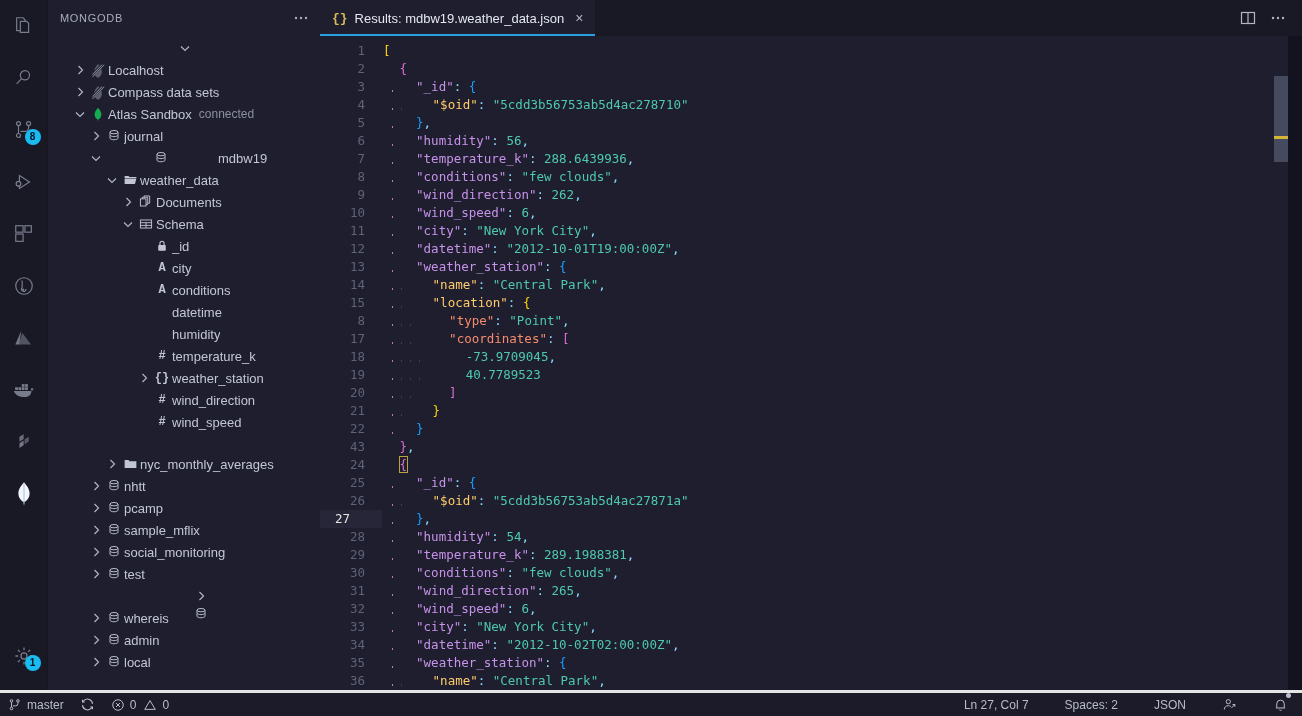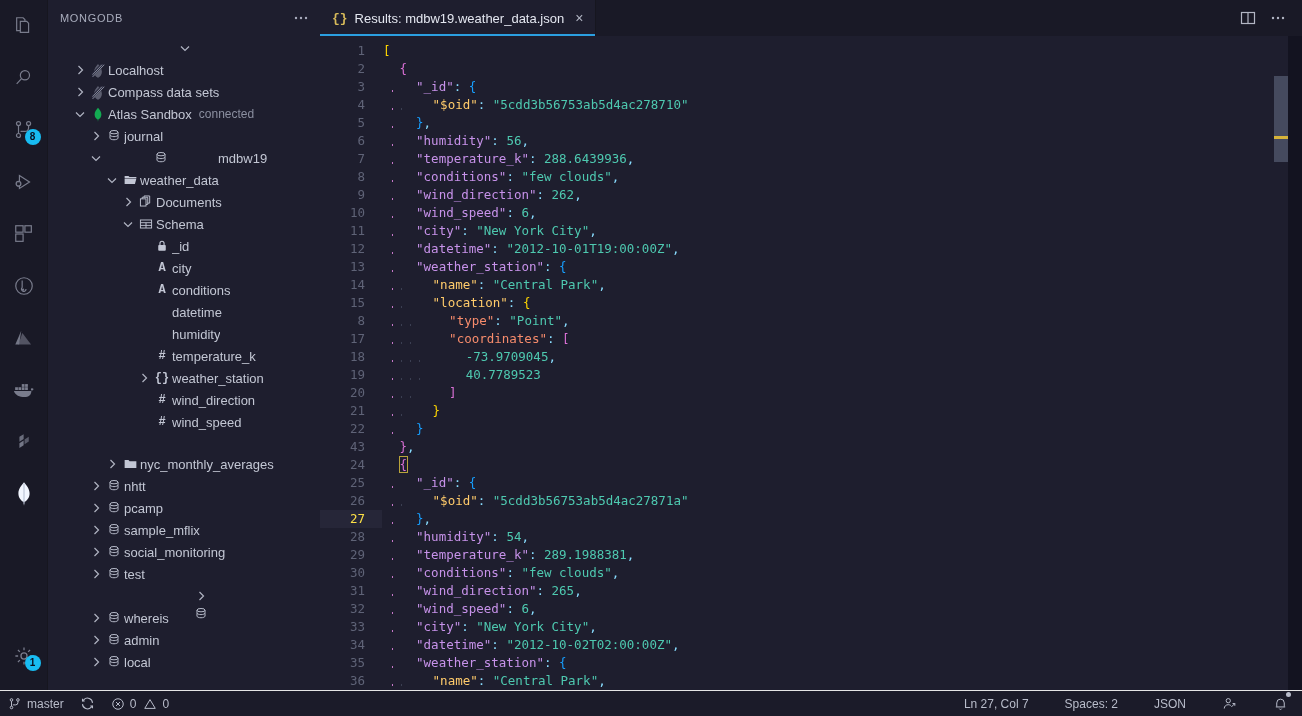--- a/index.html
+++ b/index.html
@@ -97,21 +97,21 @@
 
   
   .code-wrap { flex:1; position:relative; overflow:hidden; background:#1e1e2e; }
   .code-scroll { position:absolute; inset:0; overflow:hidden; }
   .code {
     font-family:"DejaVu Sans Mono","Liberation Mono",monospace;
     font-size:12.5px; line-height:18px;
     position:relative; padding-top:6px;
   }
   .cline { display:flex; height:18px; position:relative; }
-  .cline.current .gutter { background:#262638; color:#fde047; }
+  .cline.current .gutter { background:#262638; color:#e5e5e5;text-align:center; }
   .cline.current .ctext { background:#22223400; }
   .gutter {
     width:62px; flex:none; text-align:right; padding-right:17px;
     color:#5f6377; user-select:none; font-size:12.5px;
   }
   .ctext { white-space:pre; position:relative; padding-left:1px; }
   .ind {
     display:inline-block; width:9px; position:relative;
   }
   .ind::before {
@@ -138,21 +138,21 @@
   .vthumb {
     position:absolute; left:0; width:14px; background:#454a5e; border-radius:0;
     cursor:pointer;
   }
   .vmark { position:absolute; left:0; width:14px; height:3px; background:#d6b43a; }
   .overview-edge { position:absolute; top:0; right:0; width:14px; bottom:0; background:#131320; }
 
   
   .statusbar {
     height:26px; flex:none; display:flex; align-items:center;
-    background:#1b1b29; color:#b9bdcb; font-size:12px; border-top:1px solid #e5e5e5;
+    background:#1b1b29; color:#b9bdcb; font-size:12px; border-top:3px solid #e5e5e5;
   }
   .st-left { display:flex; align-items:center; }
   .st-right { margin-left:auto; display:flex; align-items:center; padding-right:6px;gap:20px; }
   .st-item {
     display:flex; align-items:center; gap:5px;
     padding:0 8px; height:26px; cursor:pointer; white-space:nowrap;
   }
   .st-item svg { display:block; }
   .bell-dot { position:relative; }
   .bell-dot::after {

